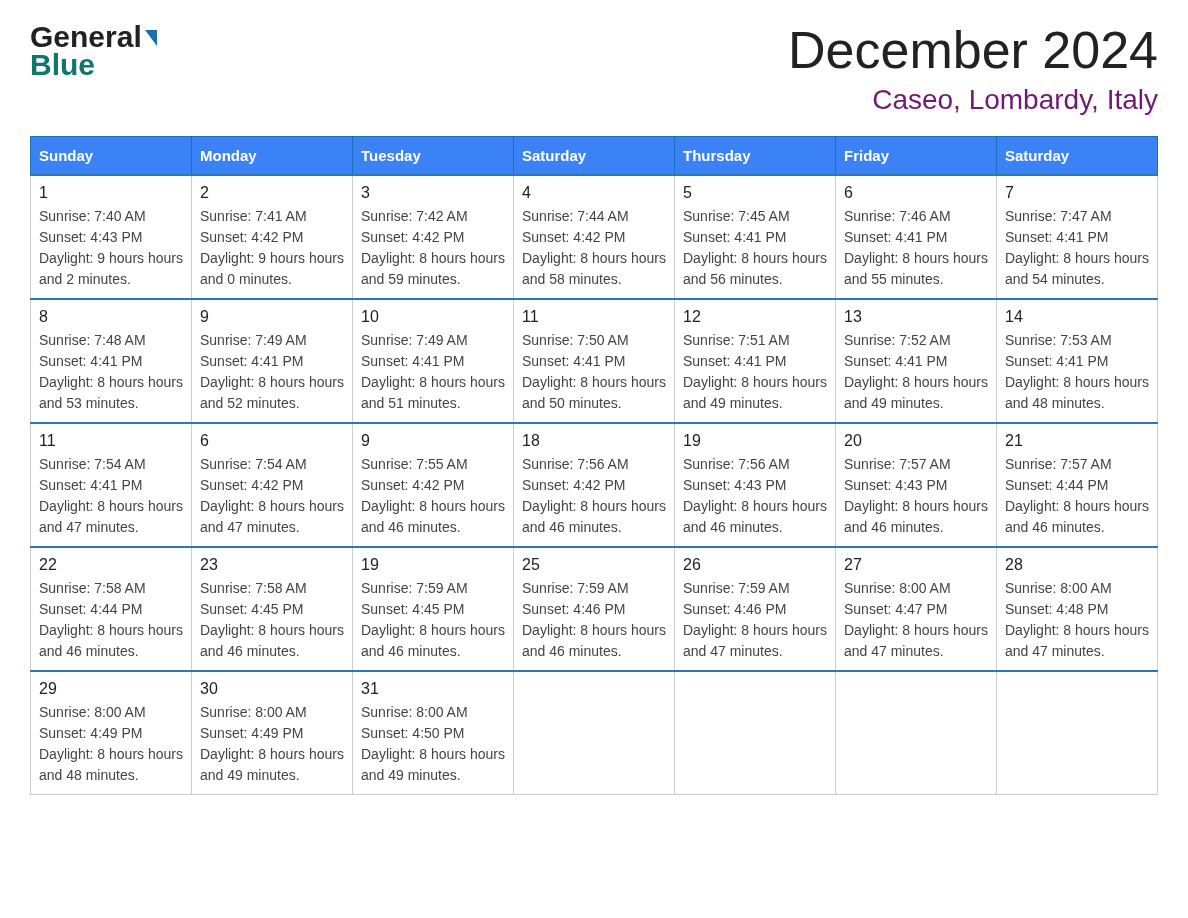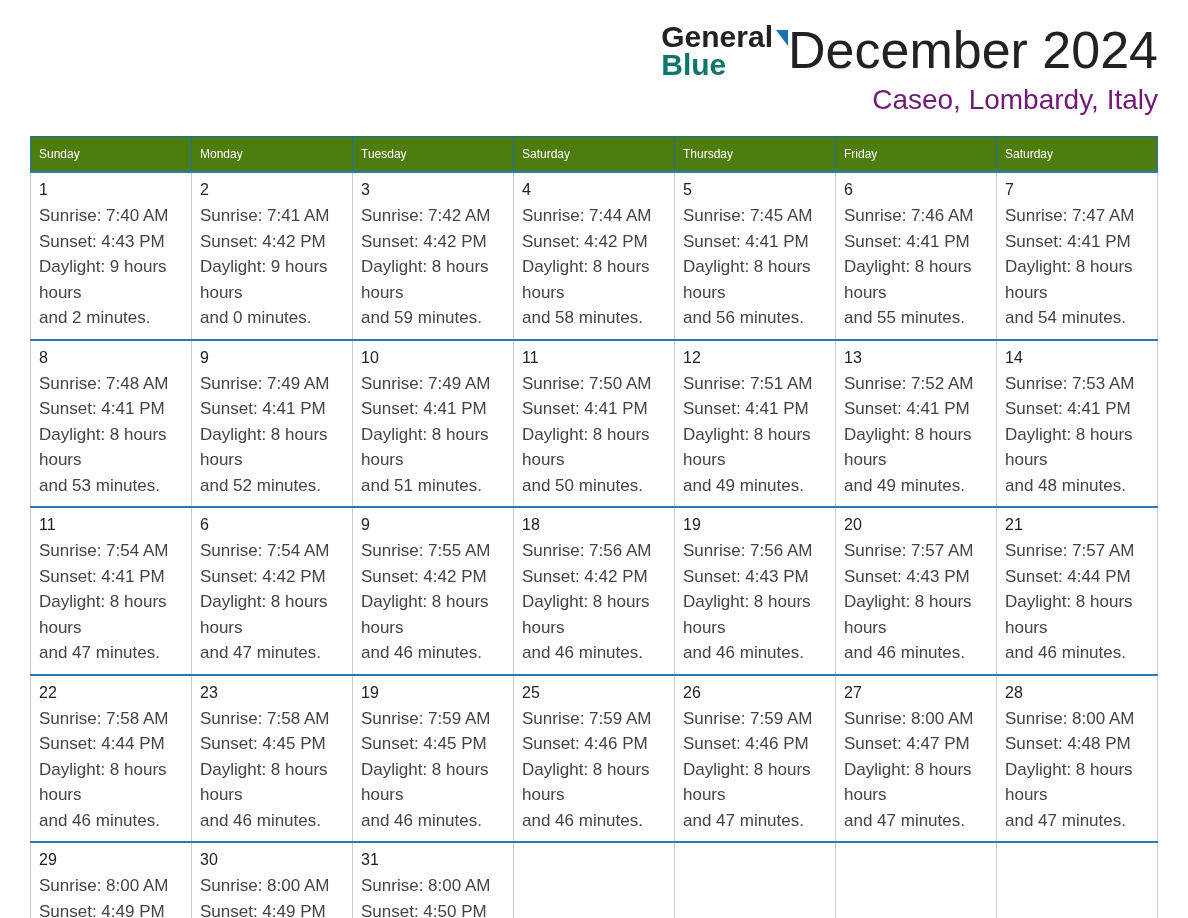--- a/index.html
+++ b/index.html
@@ -6,21 +6,21 @@
     body {
       font-family: Arial, sans-serif;
       background: #fff;
       color: #222;
       width: 1188px;
       min-height: 918px;
       padding: 20px 30px;
     }
     .header {
       display: flex;
-      justify-content: flex-end;
+      justify-content: space-between;
       align-items: flex-start;
       margin-bottom: 20px;
     }
     .logo {
       display: flex;
       flex-direction: column;
       align-items: flex-start;
     }
     .title-area {
       text-align: right;
@@ -34,24 +34,24 @@
       font-size: 28px;
       color: #701a75;
       margin-top: 4px;
     }
     table {
       width: 100%;
       border-collapse: collapse;
       table-layout: fixed;
     }
     thead th {
-      background-color: #4d7c0f;
+      background-color: #3b82f6;
       color: #fff;
-      font-size: 12px;
-      font-weight: normal;
+      font-size: 15px;
+      font-weight: bold;
       padding: 10px 8px;
       text-align: left;
       border: 1px solid #1a6fb5;
     }
     tbody td {
       vertical-align: top;
       padding: 8px 8px;
       font-size: 13px;
       color: #333;
       border: 1px solid #ccc;
@@ -61,21 +61,21 @@
       border-top: 2px solid #2a78b5;
     }
     .day-num {
       font-size: 16px;
       font-weight: normal;
       color: #222;
       display: block;
       margin-bottom: 4px;
     }
     .day-info {
-      font-size: 17px;
+      font-size: 14px;
       line-height: 1.5;
       color: #444;
     }
     .empty-cell {
       background: #fff;
     }
   </style>
 </head>
 <body>
 

